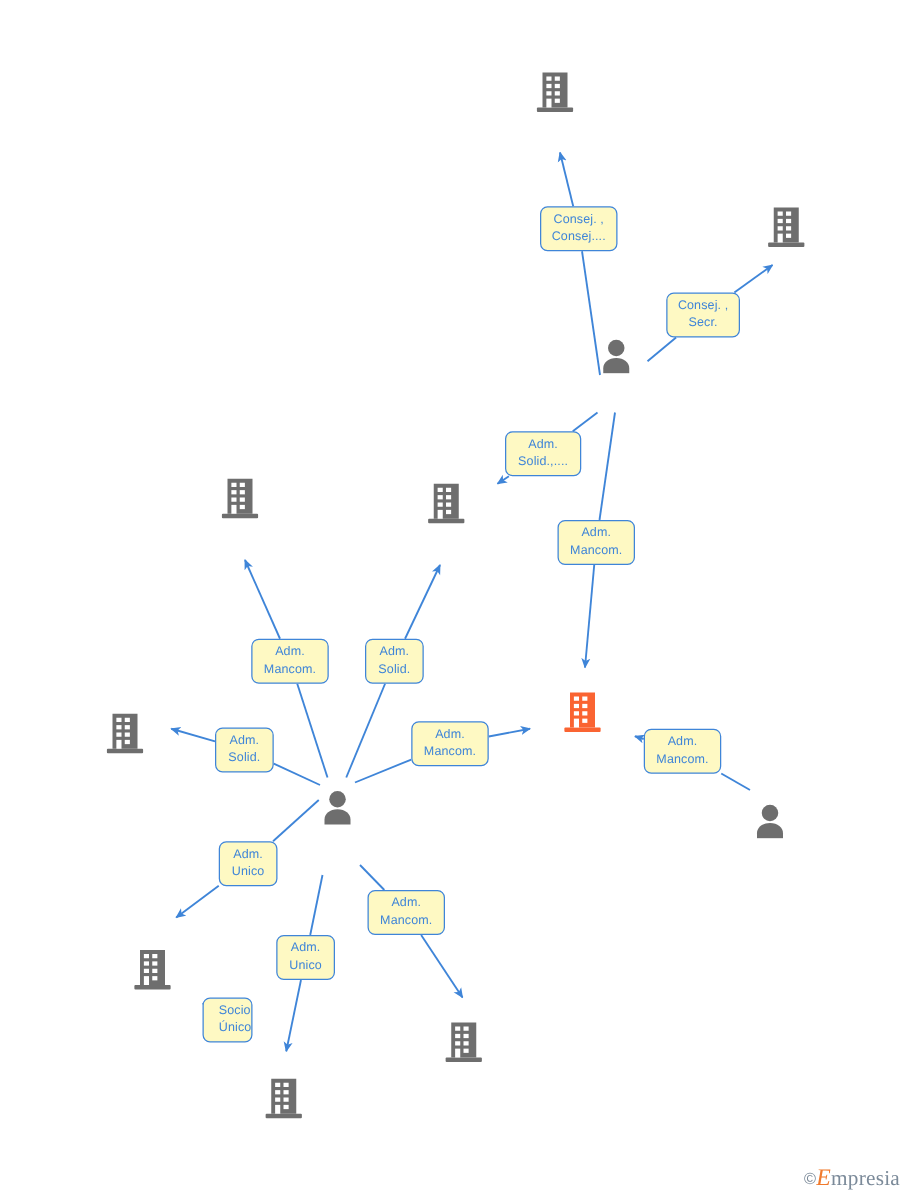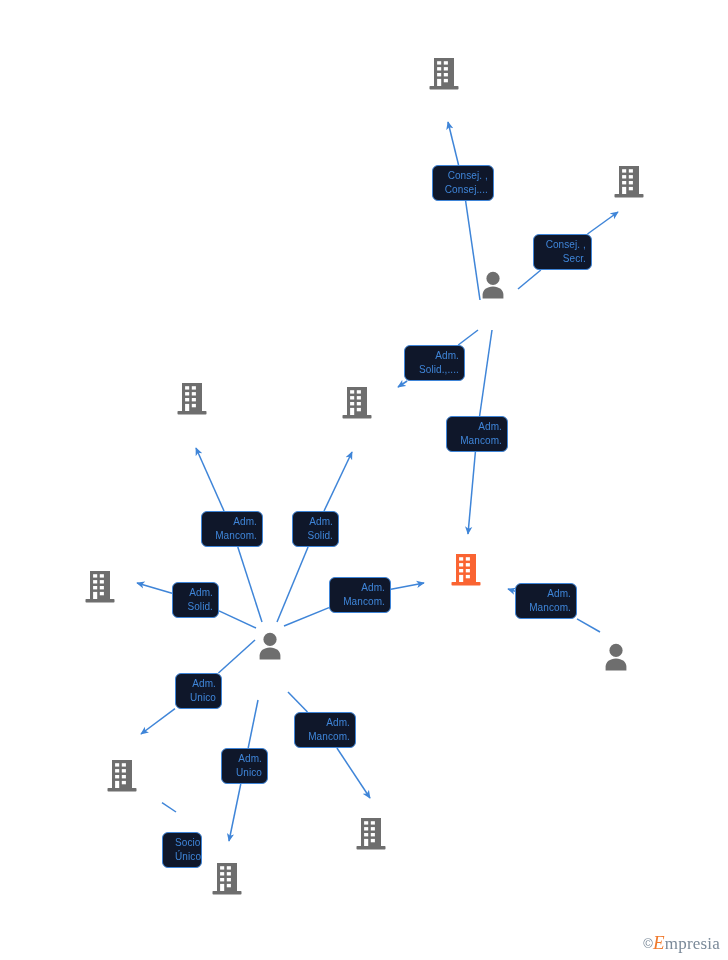--- a/index.html
+++ b/index.html
@@ -58,25 +58,25 @@
     letter-spacing: 0.3px;
   }
   .label-above .node-label { margin-bottom: 2px; }
   .label-below .node-label { margin-top: 1px; }
 
   .edge-label {
     position: absolute;
     box-sizing: border-box;
     border: 1.4px solid #3f85d8;
     border-radius: 6px;
-    background: #0f172a;
+    background: #fef9c3;
     color: #3f85d8;
     font-size: 10px;
     line-height: 13.5px;
-    text-align: right;
+    text-align: center;
     padding: 3px 5px 4px 5px;
     white-space: pre-line;
     letter-spacing: 0.1px;
   }
   .watermark {
     position: absolute;
     right: 8px;
     bottom: 6px;
     font-size: 15px;
     color: #7b8a99;
@@ -314,19 +314,19 @@
     <div class="edge-label" style="left: 329px; top: 577px; width: 62px; height: 36px;">Adm.
 Mancom.</div>
     <div class="edge-label" style="left: 515px; top: 583px; width: 62px; height: 36px;">Adm.
 Mancom.</div>
     <div class="edge-label" style="left: 175px; top: 673px; width: 47px; height: 36px;">Adm.
 Unico</div>
     <div class="edge-label" style="left: 221px; top: 748px; width: 47px; height: 36px;">Adm.
 Unico</div>
     <div class="edge-label" style="left: 294px; top: 712px; width: 62px; height: 36px;">Adm.
 Mancom.</div>
-    <div class="edge-label" style="left: 162px; top: 832px; width: 40px; height: 36px; padding-left: 12px;">Socio
+    <div class="edge-label" style="left: 162px; top: 798px; width: 40px; height: 36px; padding-left: 12px;">Socio
 Único</div>
   </div>
 
 <div class="watermark">
   <span class="wm-c">©</span><span class="wm-e">E</span><span class="wm-rest">mpresia</span>
 </div>
 
 </body></html>

